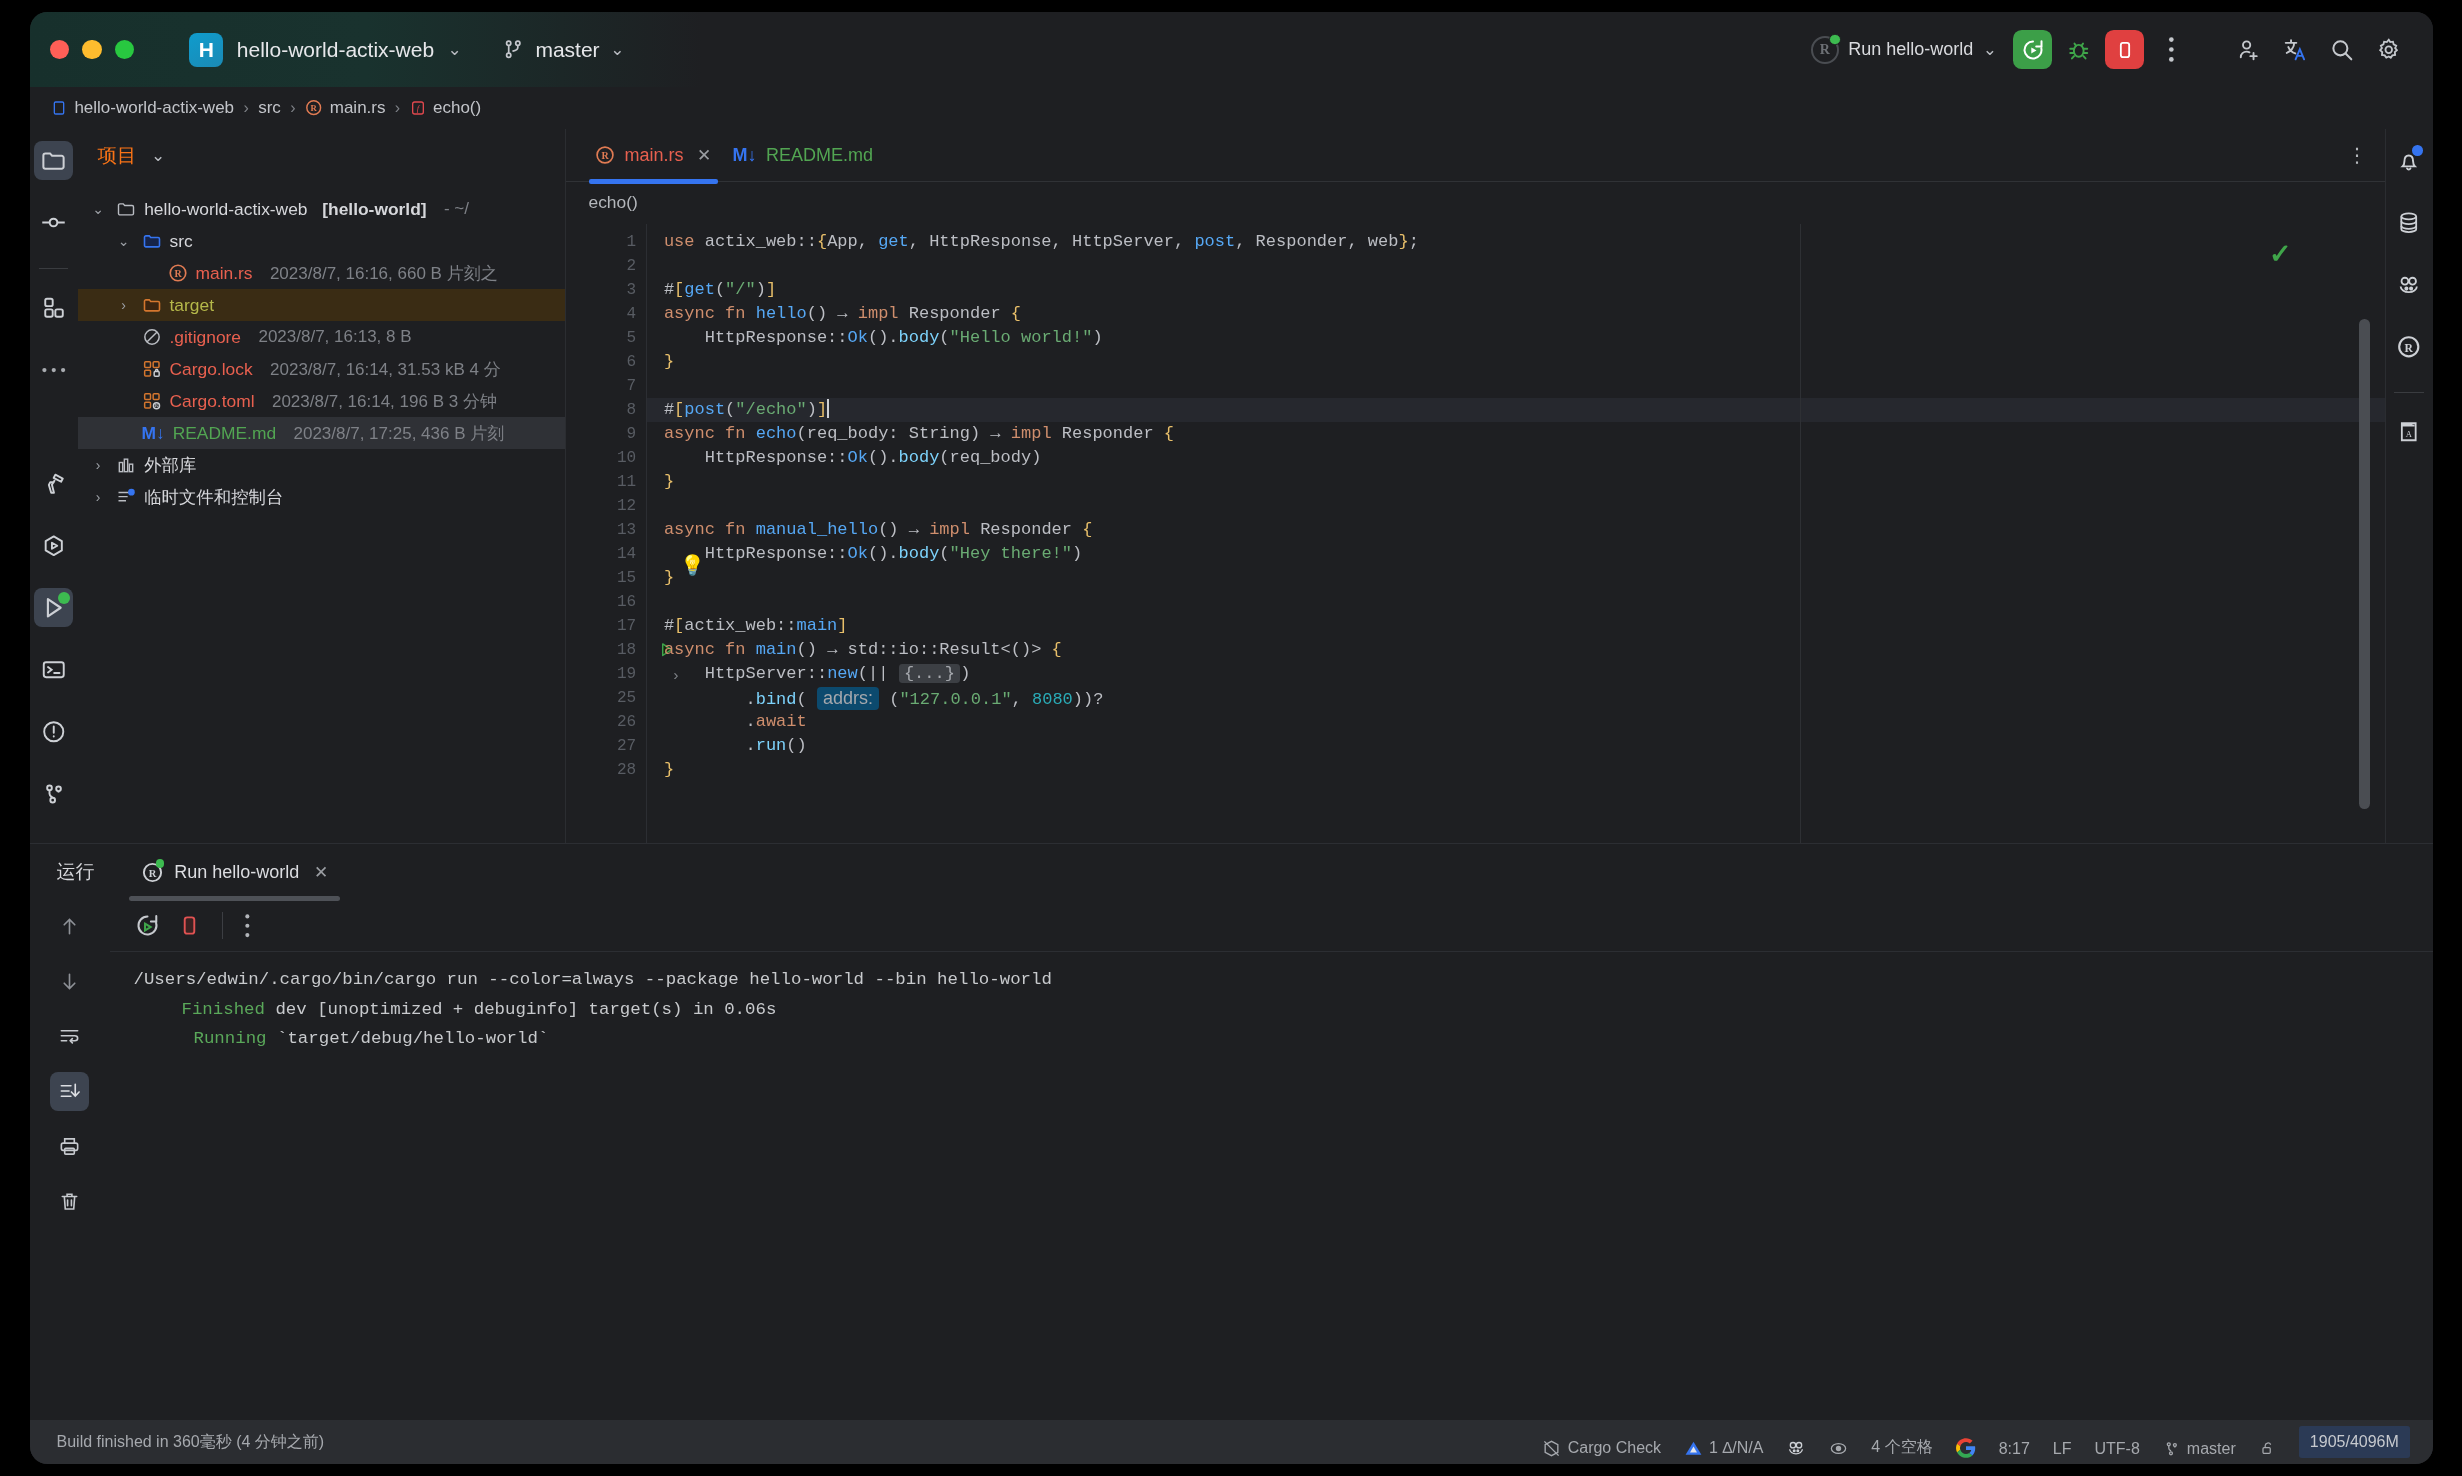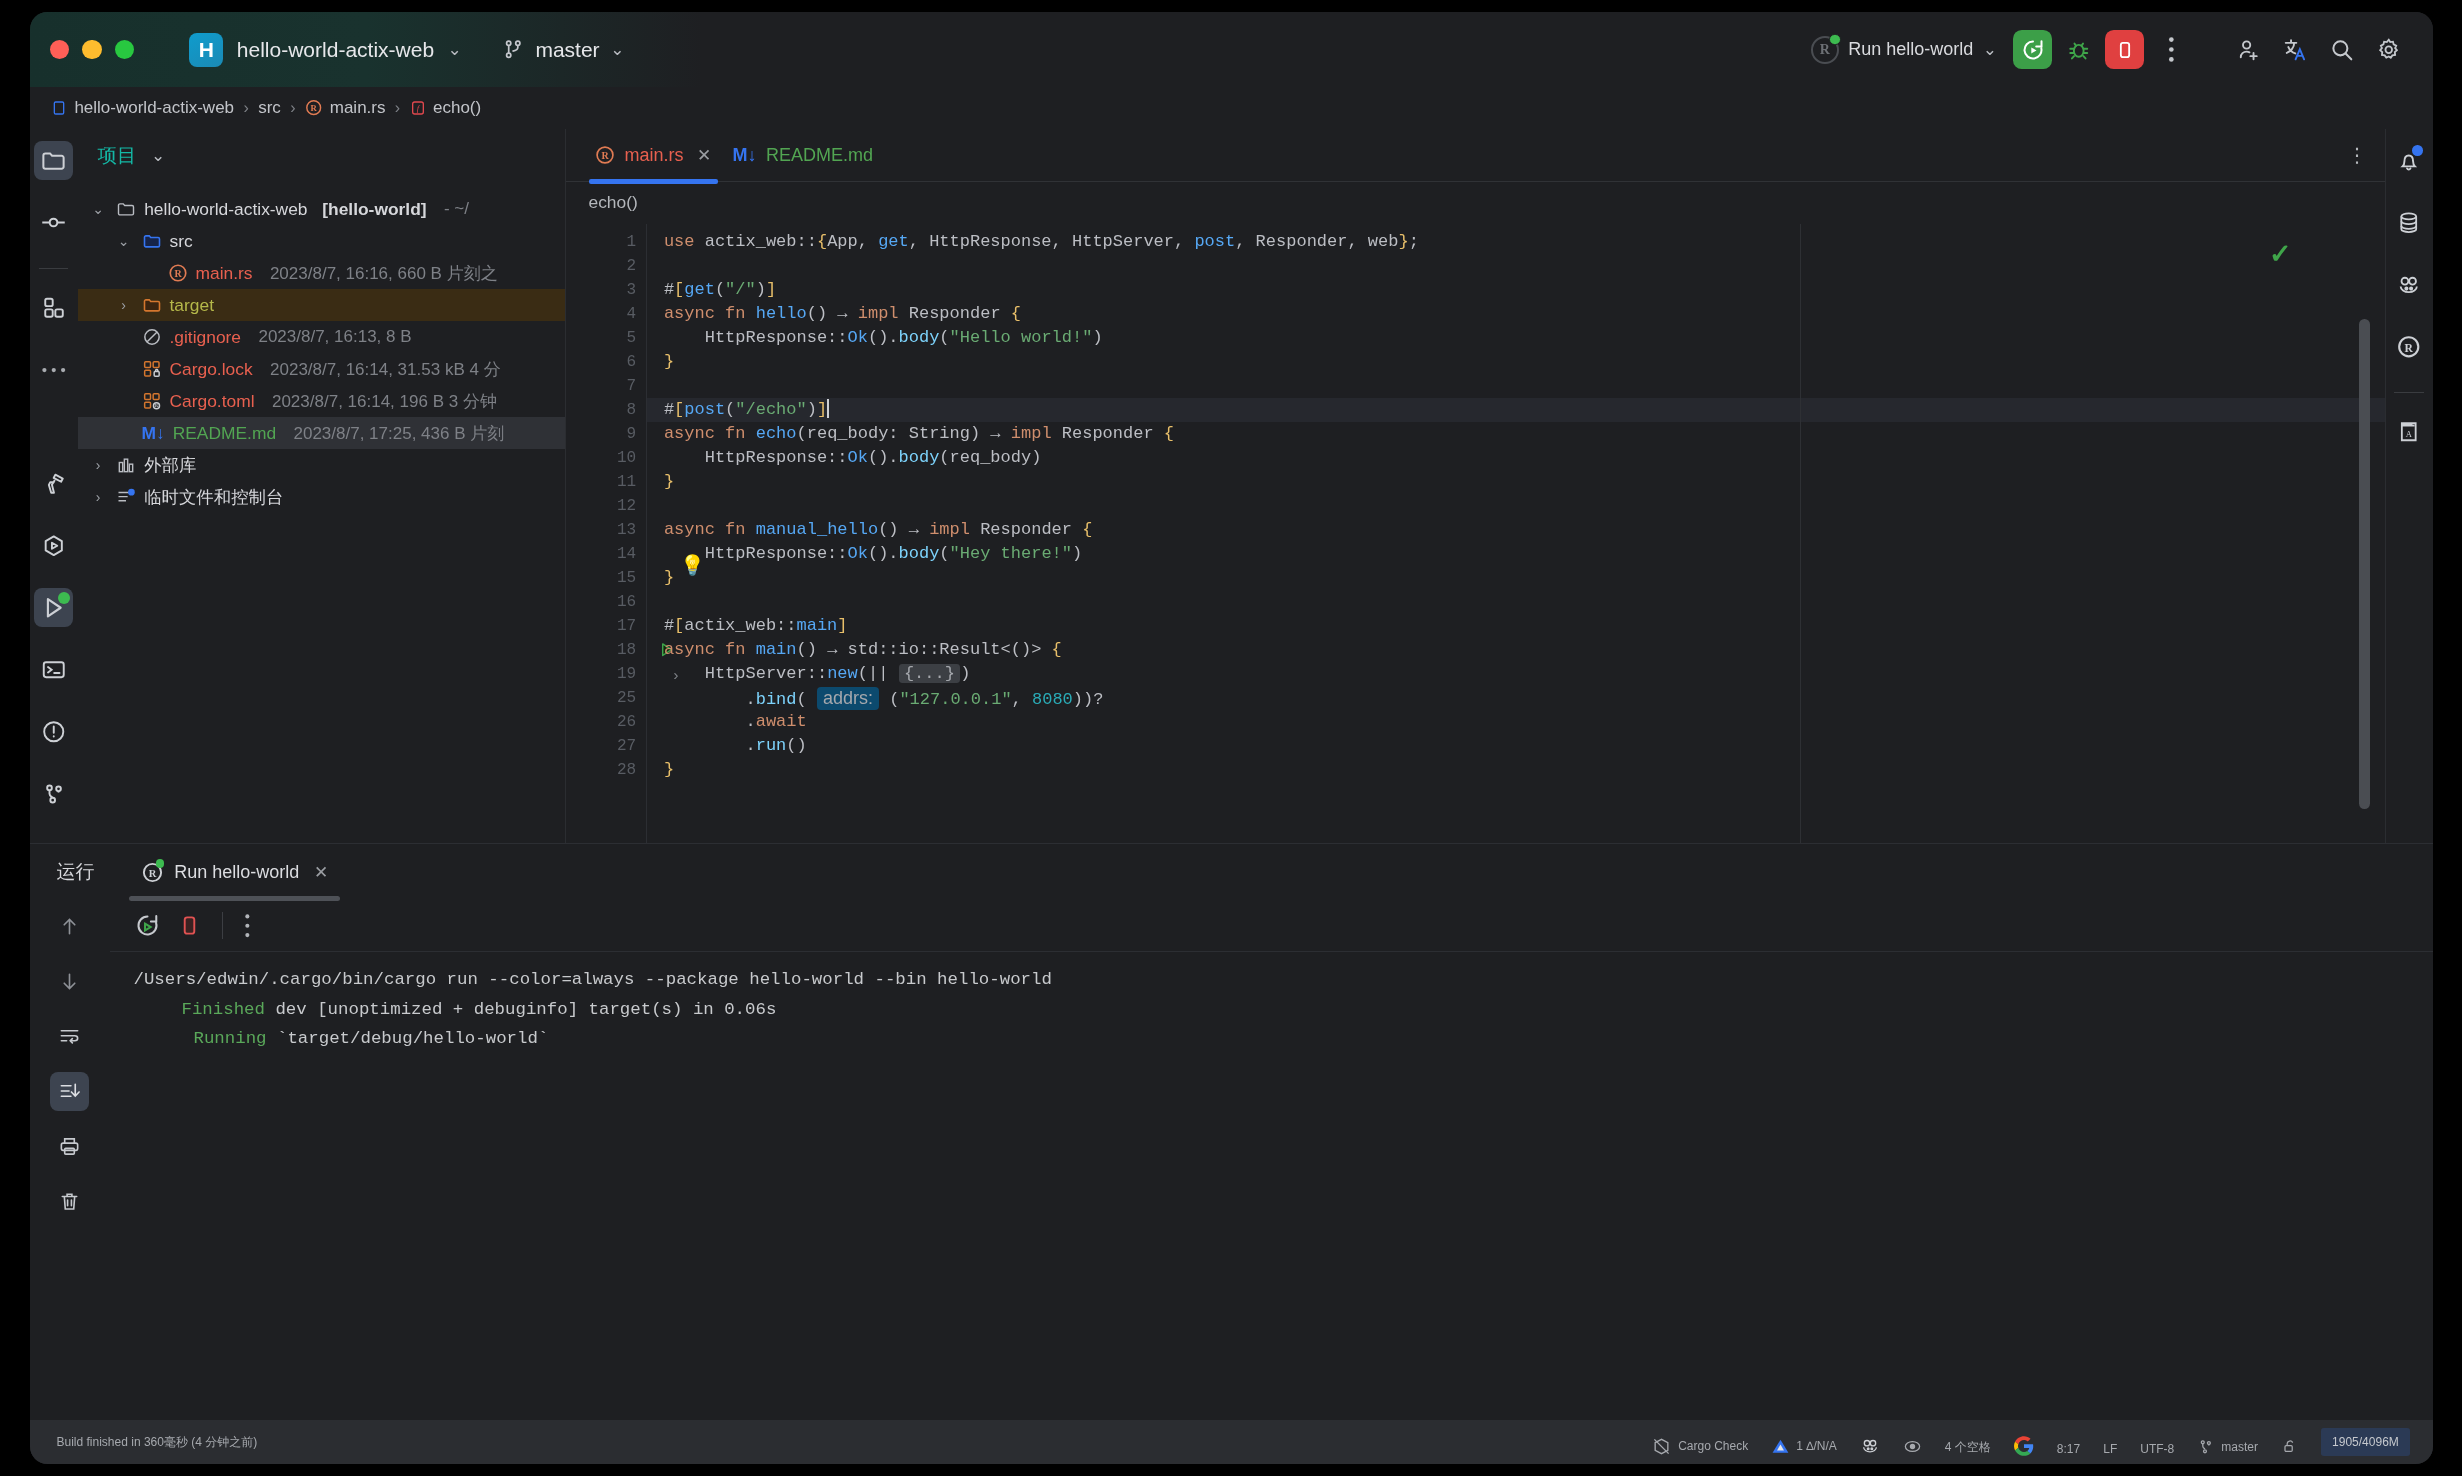--- a/index.html
+++ b/index.html
@@ -84,21 +84,21 @@
     display:flex;align-items:center;justify-content:center;
     margin-bottom: 23px; cursor:pointer; position:relative;
   }
   .rail-ico.active { background:#3d4450; }
   .rail-sep { width:29.5px;height:0.7px;background:#3a3c40; margin: 2.7px 0 20px 0;}
   .railL-bottom { margin-top:auto; display:flex;flex-direction:column;align-items:center; padding-bottom: 6.7px;}
 
   
   .panelL { width: 488px; flex:0 0 488px; background:#1e1f22; display:flex; flex-direction:column; border-right:0.7px solid #2b2d31;}
   .panelL-head { height: 52px; display:flex;align-items:center; gap:14.8px; padding-left:20px; }
-  .panelL-title { color:#14b8a6; font-size:19.4px; }
+  .panelL-title { color:#f97316; font-size:19.4px; }
   .tree { padding-top: 12px; font-size: 17.4px; }
   .node {
     display:flex; align-items:center; height: 32px; gap:8px;
     padding-left: 10.7px; white-space:nowrap; overflow:hidden; cursor:pointer;
   }
   .node .arrow { width:20px; color:#9ca0a6; font-size:14px; text-align:center; flex:0 0 20px;}
   .node .arrow.blank { visibility:hidden; }
   .nlabel { color:#d6d7db; }
   .nlabel.red { color:#e8604f; }
   .nlabel.green { color:#52a552; }
@@ -162,21 +162,21 @@
   .console {
     flex:1; background:#1e1f22; padding: 13.4px 0 0 24px;
     font-family:"Liberation Mono", monospace; font-size:17.4px; color:#c8cacd; line-height: 29.5px;
     border-top:0.7px solid #2c2e33;
   }
   .console .ok { color:#5aa85a; }
 
   
   .statusbar {
     height: 44px; flex:0 0 44px; background:#2b2d31;
-    display:flex; align-items:center; padding-left: 27px; color:#9a9da2; font-size:12px;
+    display:flex; align-items:center; padding-left: 27px; color:#9a9da2; font-size:16px;
   }
   .sb-left { color:#a6a9ae; }
   .sb-right { margin-left:auto; display:flex; align-items:flex-end; gap: 23px; padding-right: 23px;}
   .sb-item { display:flex; align-items:center; gap:6.7px; cursor:pointer; color:#a6a9ae; }
   .sb-mem { background:#2b3a55; color:#c6c9ce; padding: 6.7px 10.7px; border-radius:2.7px;}
   .warn-badge { display:flex; align-items:center; gap:6px; }
   svg { display:block; }
 </style>
 </head>
 <body>

